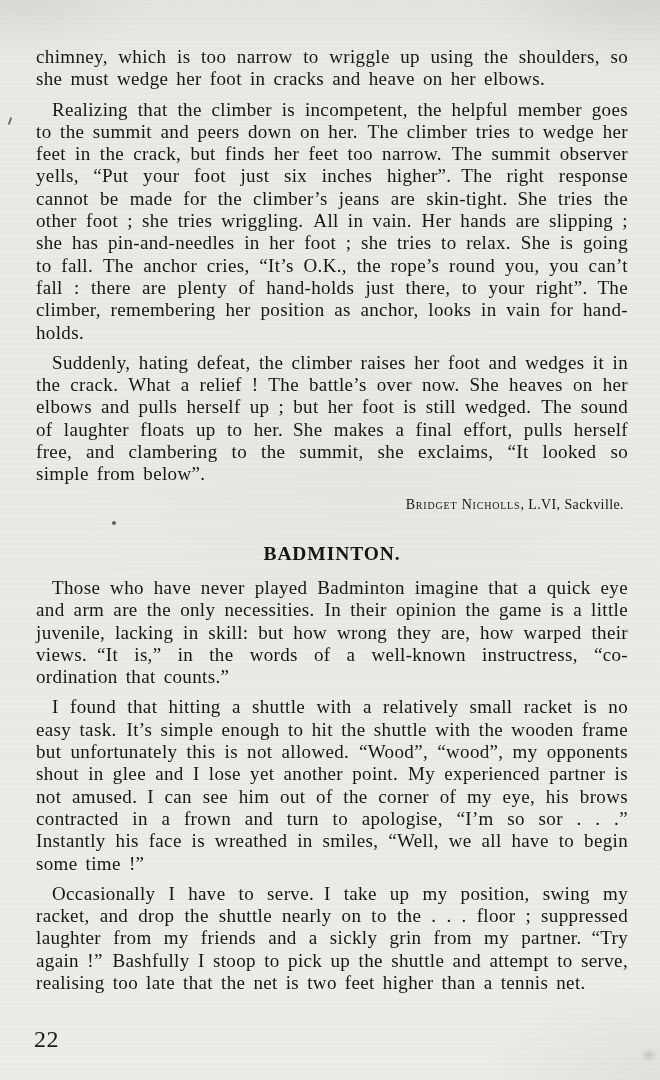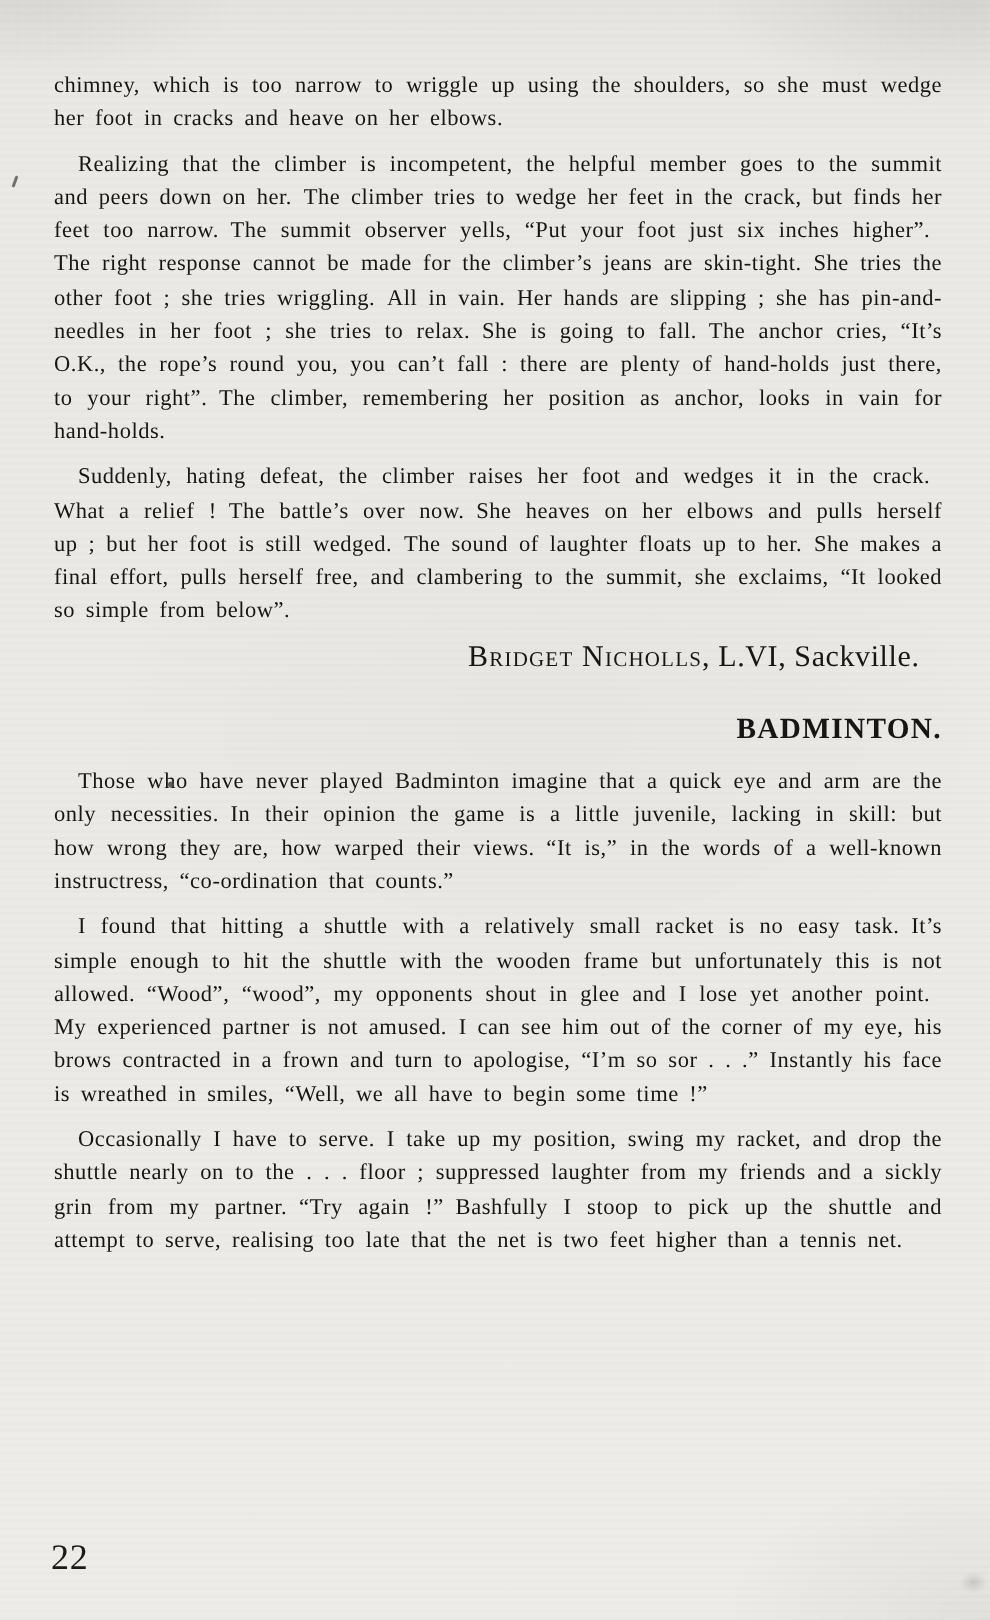--- a/index.html
+++ b/index.html
@@ -29,40 +29,40 @@
       repeating-linear-gradient(90deg, rgba(255,255,255,0.02) 0 3px, transparent 3px 7px);
   }
   .text-col {
     position: absolute;
     top: 46px;
     left: 36px;
     width: 592px;
   }
   p.body-p {
     margin: 0 0 8px 0;
-    font-size: 15px;
+    font-size: 19px;
     line-height: 22.3px;
     text-align: justify;
     letter-spacing: 0.35px;
     word-spacing: 3px;
   }
   p.indent { text-indent: 16px; }
   .attribution {
-    margin: 2px 15px 0 0;
-    font-size: 20px;
+    margin: 2px 4px 0 0;
+    font-size: 14px;
     line-height: 22.3px;
     text-align: right;
     letter-spacing: 0.4px;
   }
   .smallcaps { font-variant-caps: small-caps; letter-spacing: 0.8px; }
   h2.heading {
     margin: 26px 0 11px 0;
     font-size: 19.5px;
     line-height: 24px;
-    text-align: right;
+    text-align: center;
     font-weight: bold;
     letter-spacing: 0.9px;
   }
   .page-number {
     position: absolute;
     left: 34px;
     top: 1026px;
     font-size: 24px;
     letter-spacing: 0.5px;
     color: #1b1a19;

